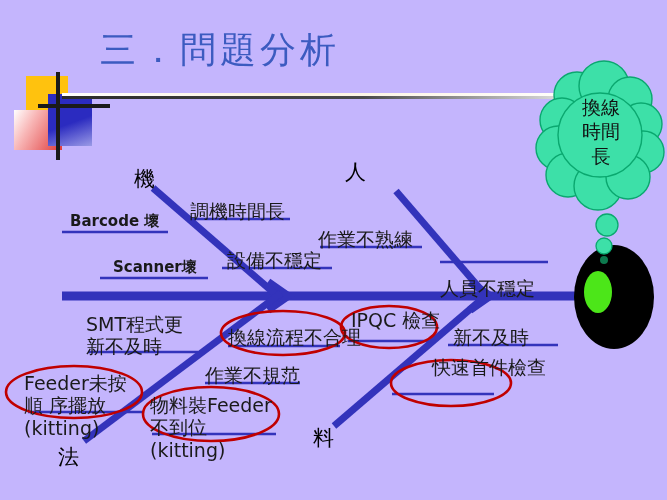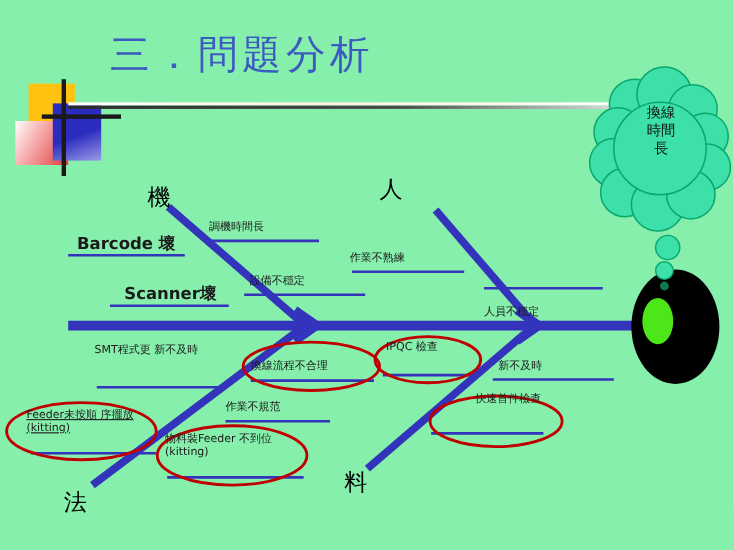--- a/index.html
+++ b/index.html
@@ -12,21 +12,21 @@
     background: #ffffff;
     font-family: "Liberation Sans", "DejaVu Sans", sans-serif;
     overflow: hidden;
     position: relative;
   }
   #slide {
     position: absolute;
     left: 0; top: 0;
     width: 667px;
     height: 500px;
-    background: #86efac;
+    background: #c4b5fd;
   }
 
   
   .deco {
     position: absolute;
     left: 14px;
     top: 72px;
     width: 96px;
     height: 92px;
   }
@@ -101,35 +101,35 @@
     position: absolute;
     white-space: nowrap;
     color: #111111;
     font-family: "DejaVu Sans", "Liberation Sans", sans-serif;
   }
   .cause-head {
     font-size: 21px;
     color: #000000;
   }
   .sub {
-    font-size: 10px;
+    font-size: 19px;
     color: #1a1a1a;
   }
   .sub.bold {
     font-weight: bold;
     font-size: 15px;
   }
   .sub.two-line {
     white-space: normal;
     line-height: 1.18;
   }
   .cloud-text {
     position: absolute;
     text-align: center;
-    font-size: 13px;
+    font-size: 19px;
     color: #111111;
     line-height: 1.28;
     white-space: pre-line;
     font-family: "DejaVu Sans", "Liberation Sans", sans-serif;
   }
 </style>
 </head>
 <body>
 
 <div id="slide">
@@ -230,21 +230,21 @@
   <div class="lbl sub" style="left:190px; top:199px;">調機時間長</div>
   <div class="lbl sub" style="left:227px; top:248px;">設備不穩定</div>
   <div class="lbl sub bold" style="left:70px; top:212px;">Barcode 壞</div>
   <div class="lbl sub bold" style="left:113px; top:258px;">Scanner壞</div>
 
   <div class="lbl sub" style="left:318px; top:227px;text-align:right;">作業不熟練</div>
   <div class="lbl sub" style="left:440px; top:241px;margin-top:35px;">人員不穩定</div>
 
   <div class="lbl sub two-line" style="left:86px; top:313px; width:112px;">SMT程式更
 新不及時</div>
-  <div class="lbl sub two-line" style="left:24px; top:372px; width:120px;text-decoration:underline;">Feeder未按順
+  <div class="lbl sub two-line" style="left:24px; top:372px; width:120px;">Feeder未按順
 序擺放(kitting)</div>
   <div class="lbl sub" style="left:228px; top:325px;">換線流程不合理</div>
   <div class="lbl sub" style="left:205px; top:363px;">作業不規范</div>
   <div class="lbl sub two-line" style="left:150px; top:394px; width:126px;">物料裝Feeder
 不到位(kitting)</div>
 
   <div class="lbl sub" style="left:351px; top:308px;">IPQC 檢查</div>
   <div class="lbl sub" style="left:453px; top:325px;">新不及時</div>
   <div class="lbl sub" style="left:394px; top:355px;padding-left:38px;">快速首件檢查</div>
 

